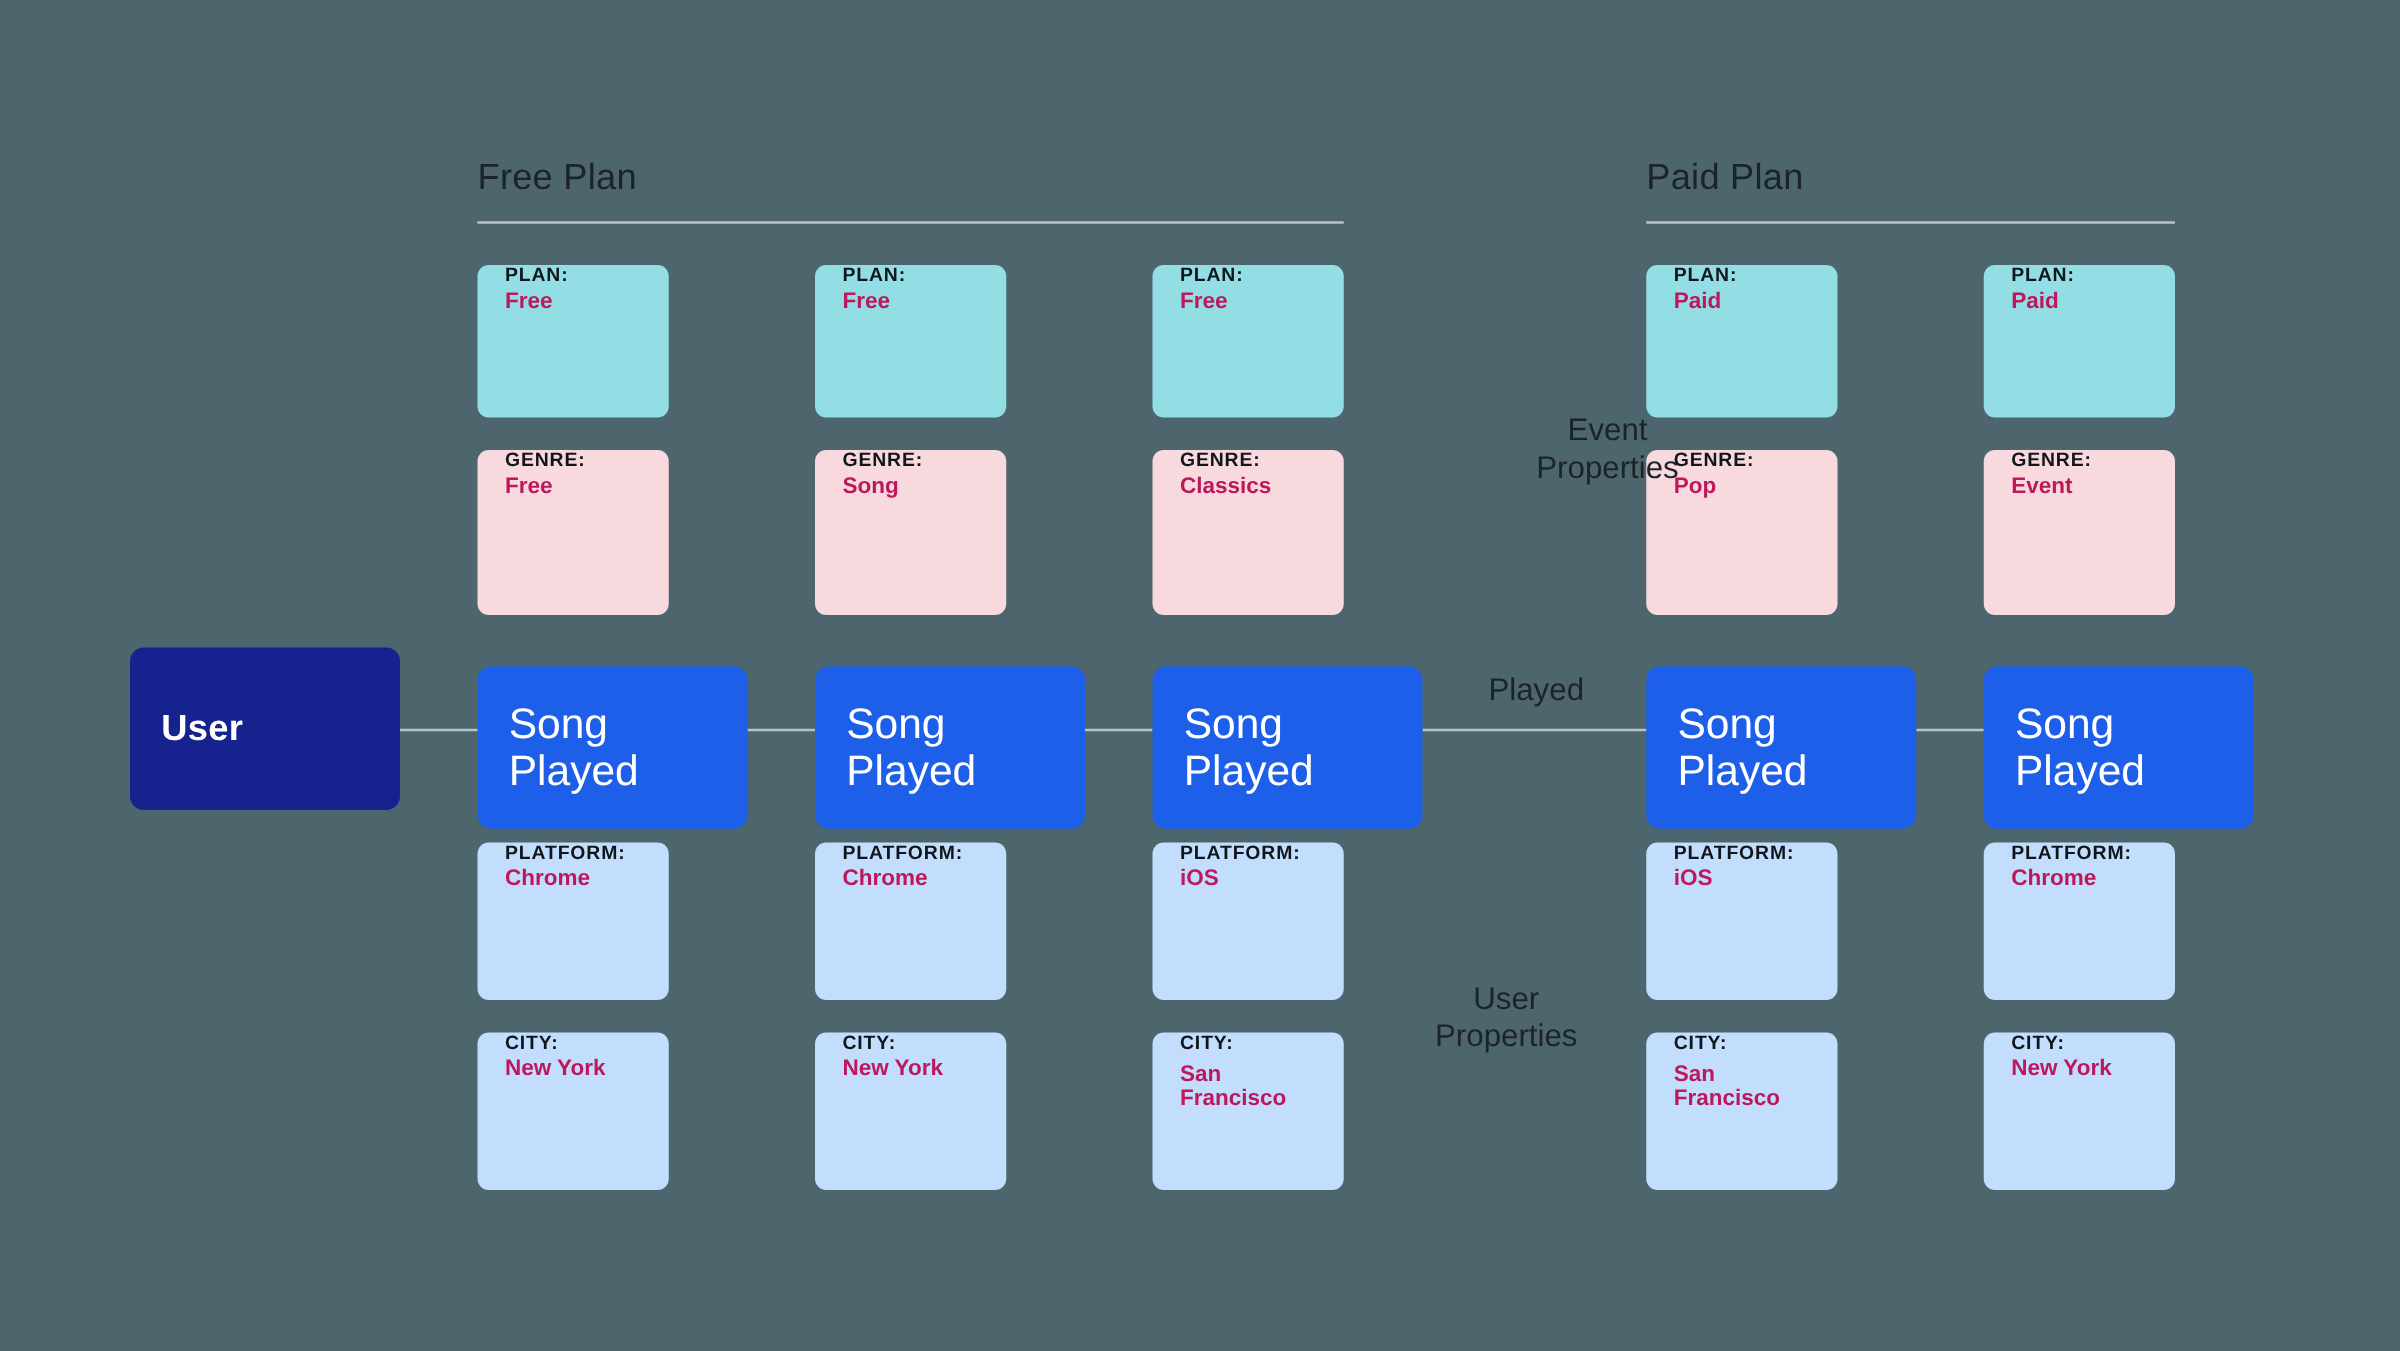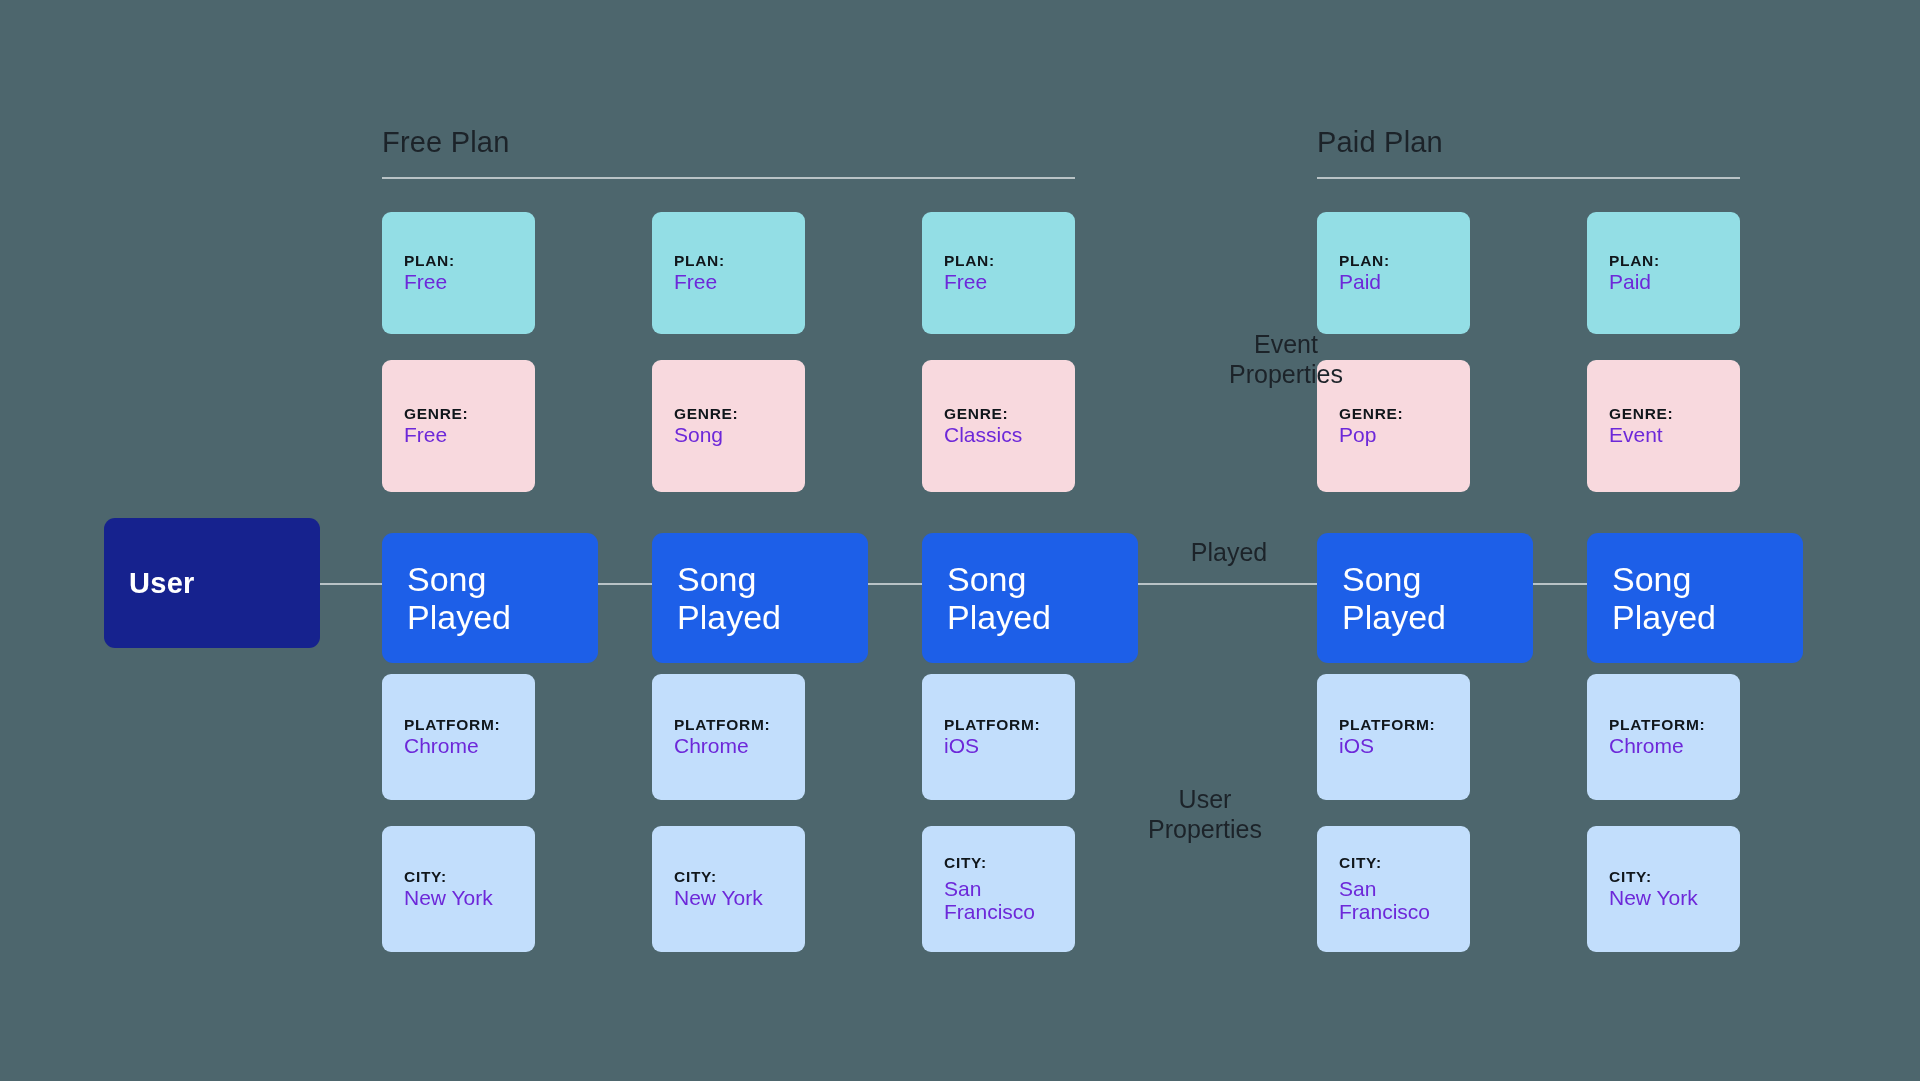--- a/index.html
+++ b/index.html
@@ -40,35 +40,35 @@
     width: 100%;
   }
 
   
   .card {
     position: absolute;
     border-radius: 9px;
     box-sizing: border-box;
     display: flex;
     flex-direction: column;
-    justify-content: center;
+    justify-content: flex-start;
     padding: 0 22px;
   }
   .card .label {
     font-size: 15.5px;
     font-weight: 700;
     letter-spacing: 0.7px;
     color: #10161b;
     line-height: 1.1;
     margin-bottom: 2px;
   }
   .card .value {
-    font-size: 21px;
-    font-weight: 400;
-    color: #6d28d9;
+    font-size: 18px;
+    font-weight: 700;
+    color: #be185d;
     line-height: 1.08;
   }
   .card.two-line .value { white-space: pre-line; }
   .card.two-line .label { margin-bottom: 7px; }
 
   .card.plan   { background: #93dee5; }
   .card.genre  { background: #f8d9de; }
   .card.userprop { background: #c2defc; }
 
   

